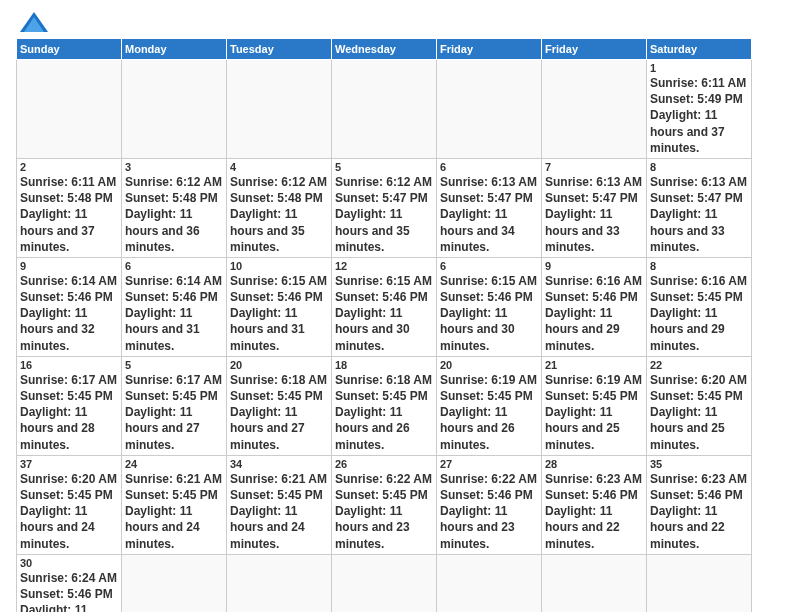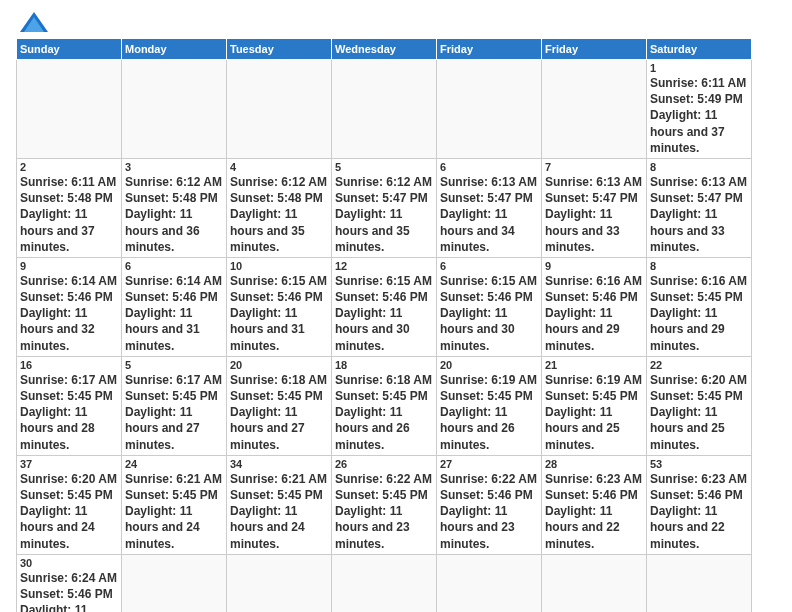--- a/index.html
+++ b/index.html
@@ -350,21 +350,21 @@
       </td>
           <td>
         <span class="day-number">28</span>
         <div class="day-info">
           Sunrise: 6:23 AM<br>
           Sunset: 5:46 PM<br>
           Daylight: 11 hours and 22 minutes.
         </div>
       </td>
           <td>
-        <span class="day-number">53</span>
+        <span class="day-number">35</span>
         <div class="day-info">
           Sunrise: 6:23 AM<br>
           Sunset: 5:46 PM<br>
           Daylight: 11 hours and 22 minutes.
         </div>
       </td>
         </tr>
         <tr class="last-row">
           <td>
         <span class="day-number">30</span>

